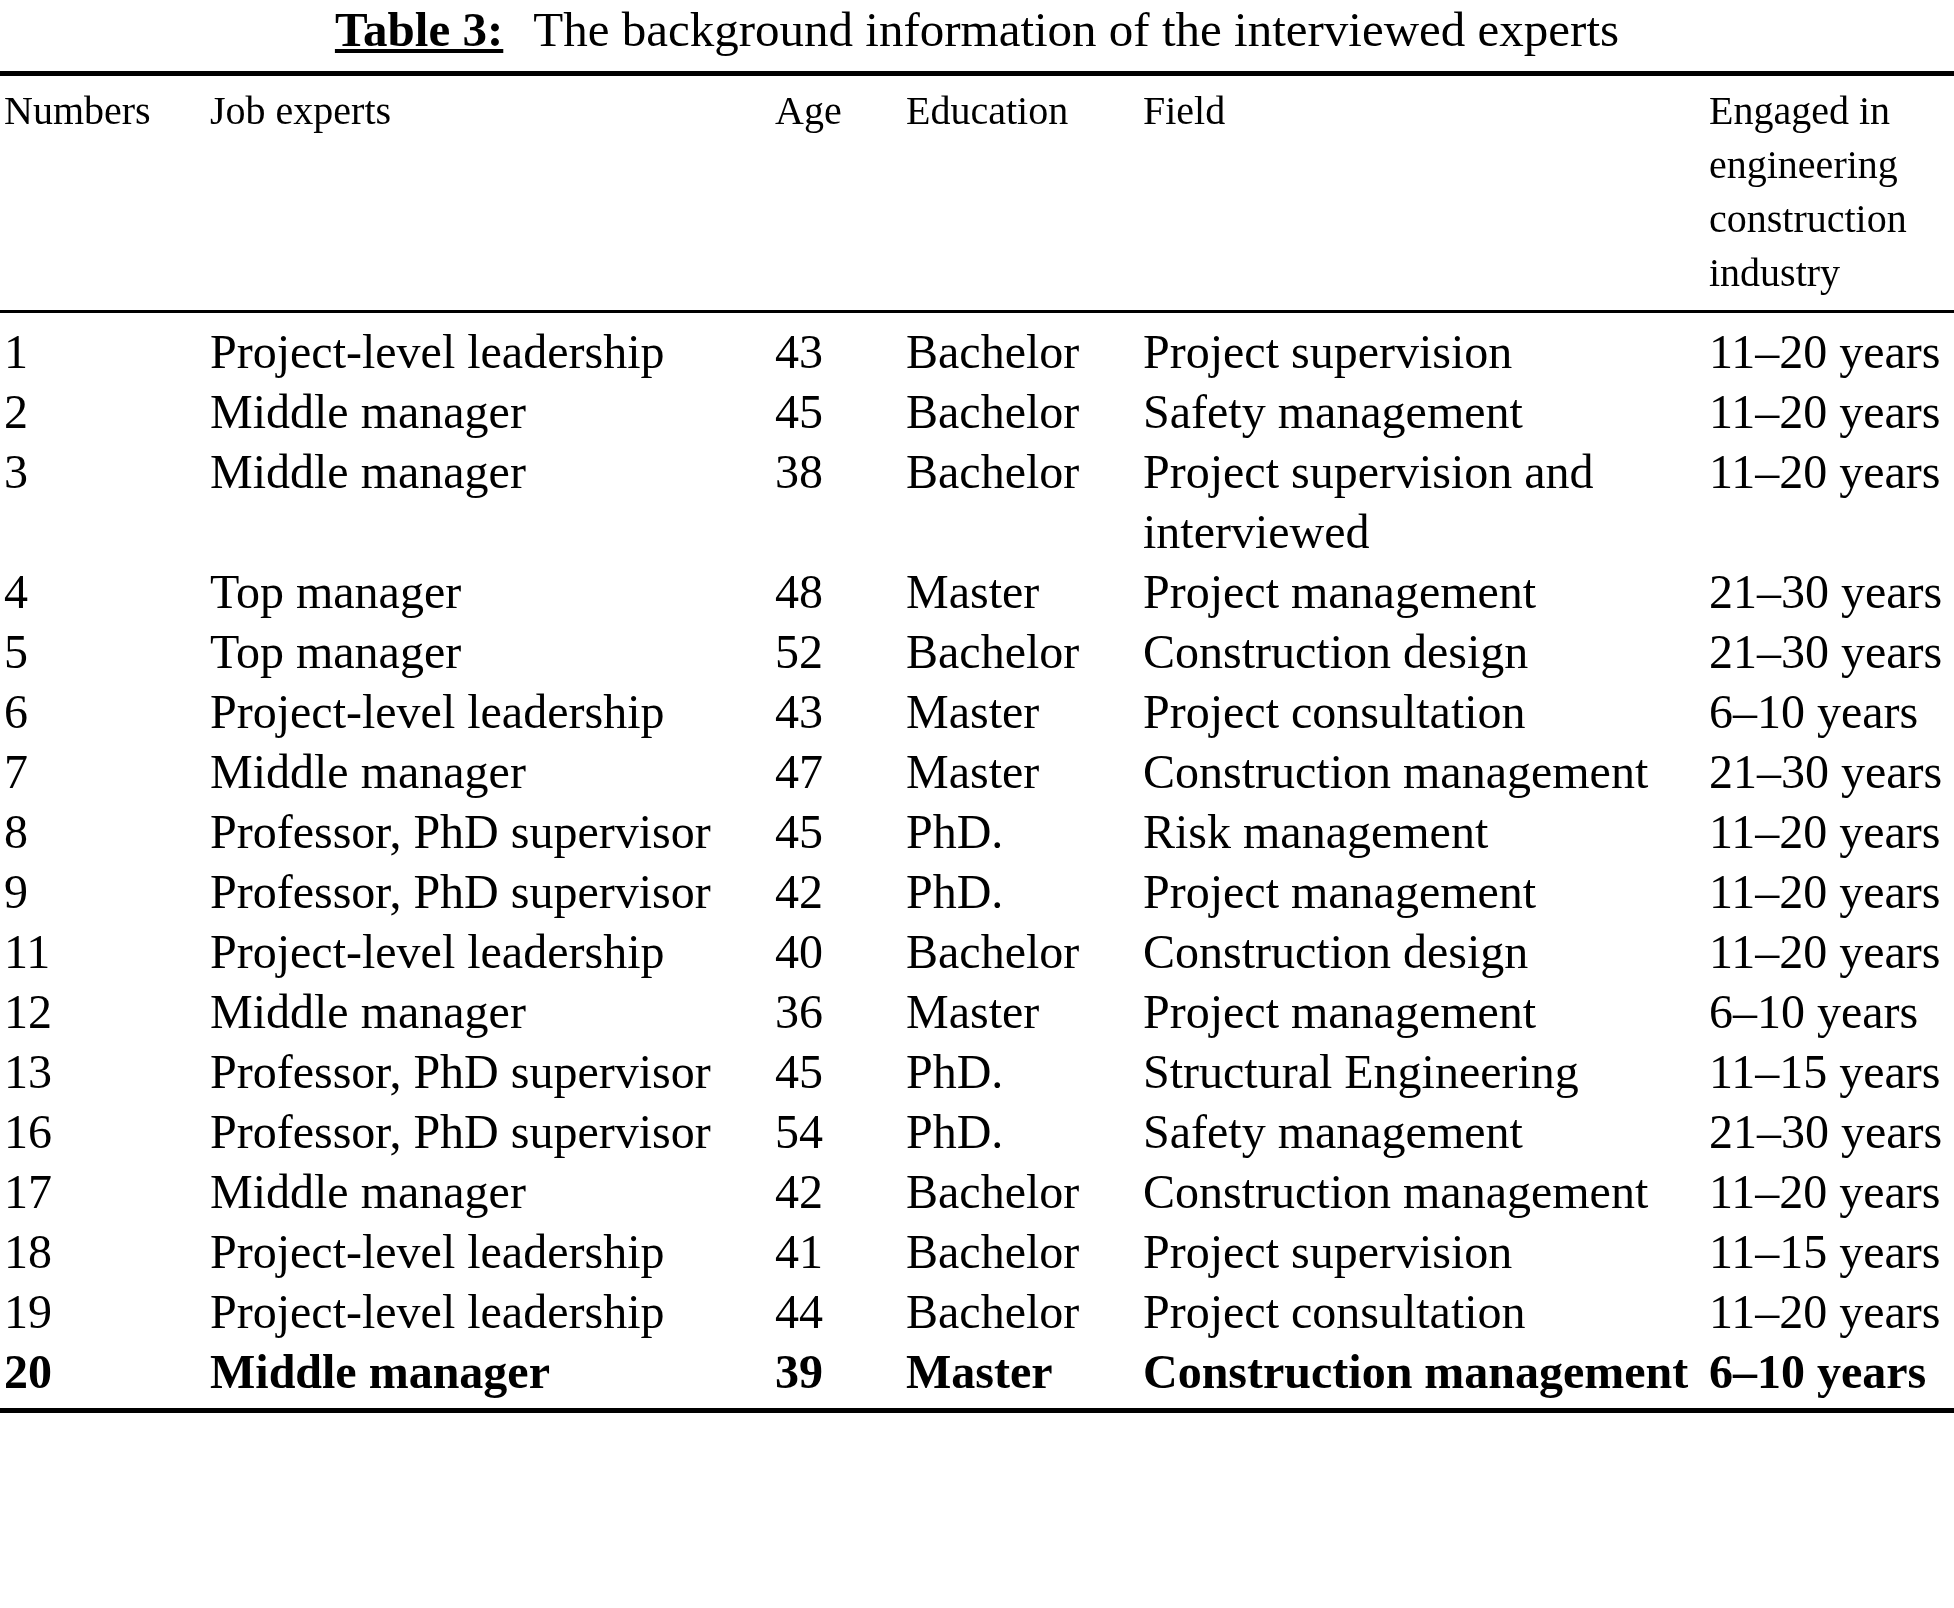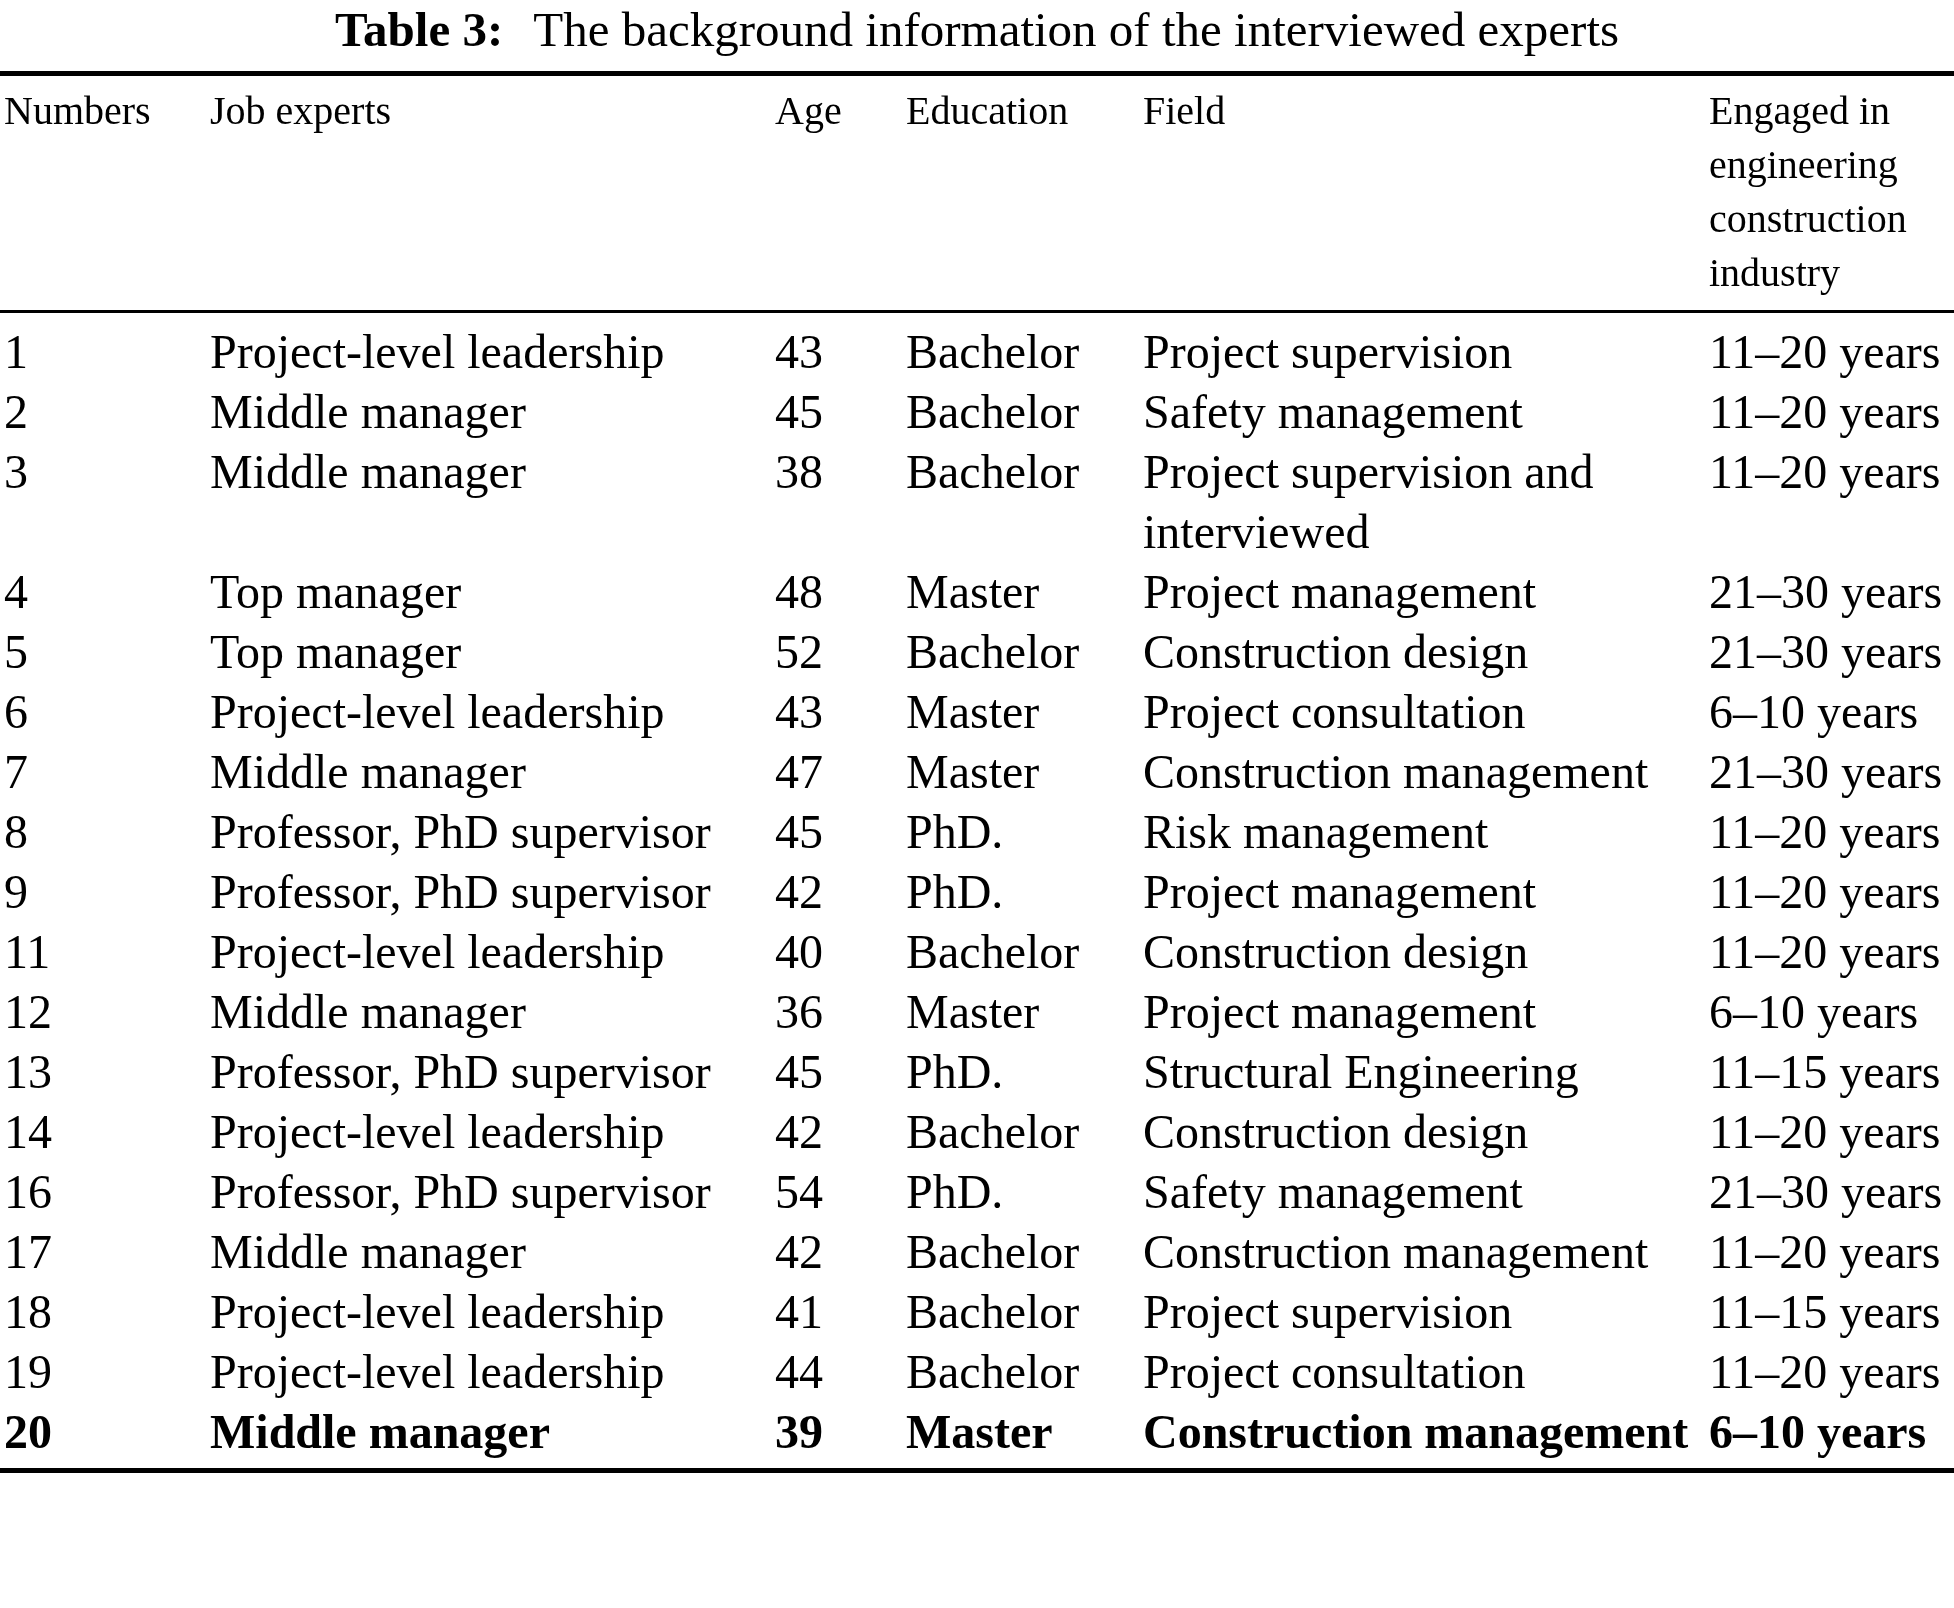--- a/index.html
+++ b/index.html
@@ -21,20 +21,21 @@
   .caption {
     text-align: center;
     font-size: 49px;
     line-height: 56px;
     margin: 0 0 13px 0;
     white-space: nowrap;
   }
   .caption .cap-label {
     font-weight: 700;
     margin-right: 30px;
+    text-decoration: underline;
   }
   table.experts {
     table-layout: fixed;
     width: 1954px;
     border-collapse: collapse;
     border-top: 5px solid #000000;
     border-bottom: 5px solid #000000;
   }
   table.experts thead tr {
     border-bottom: 3px solid #000000;
@@ -183,28 +184,20 @@
         </tr>
         <tr>
           <td>13</td>
           <td>Professor, PhD supervisor</td>
           <td>45</td>
           <td>PhD.</td>
           <td>Structural Engineering</td>
           <td>11–15 years</td>
         </tr>
         <tr>
-          <td>14</td>
-          <td>Project-level leadership</td>
-          <td>42</td>
-          <td>Bachelor</td>
-          <td>Construction design</td>
-          <td>11–20 years</td>
-        </tr>
-        <tr>
           <td>16</td>
           <td>Professor, PhD supervisor</td>
           <td>54</td>
           <td>PhD.</td>
           <td>Safety management</td>
           <td>21–30 years</td>
         </tr>
         <tr>
           <td>17</td>
           <td>Middle manager</td>

